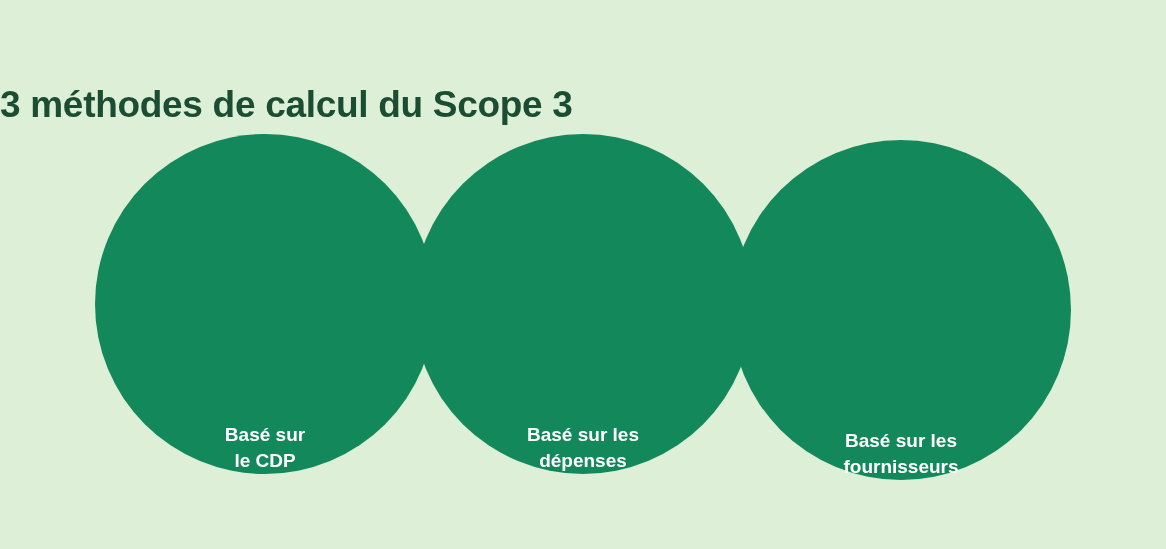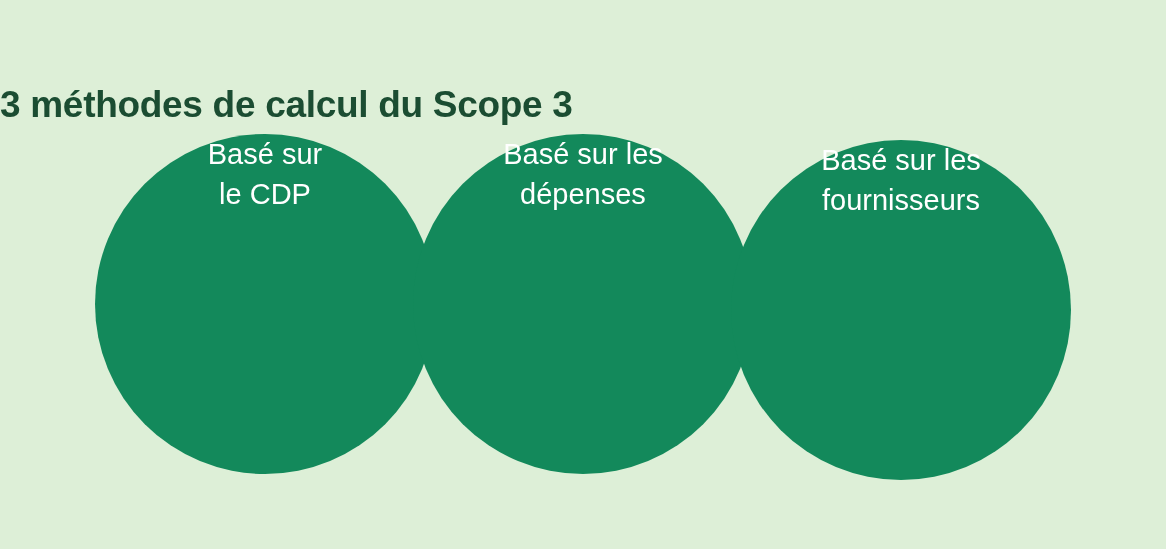--- a/index.html
+++ b/index.html
@@ -39,26 +39,26 @@
     width: 1166px;
     height: 360px;
   }
   .circle {
     position: absolute;
     width: 340px;
     height: 340px;
     border-radius: 50%;
     background: #13895b;
     display: flex;
-    align-items: flex-start;
+    align-items: flex-end;
     justify-content: center;
     text-align: center;
     color: #ffffff;
-    font-size: 29px;
-    font-weight: normal;
+    font-size: 19px;
+    font-weight: bold;
     line-height: 1.38;
   }
   .circle-label {
     display: block;
     padding: 0 28px;
     white-space: pre-line;
   }
   .circle-1 { left: 95px;  top: 0px; }
   .circle-2 { left: 413px; top: 0px; }
   .circle-3 { left: 731px; top: 6px; }

